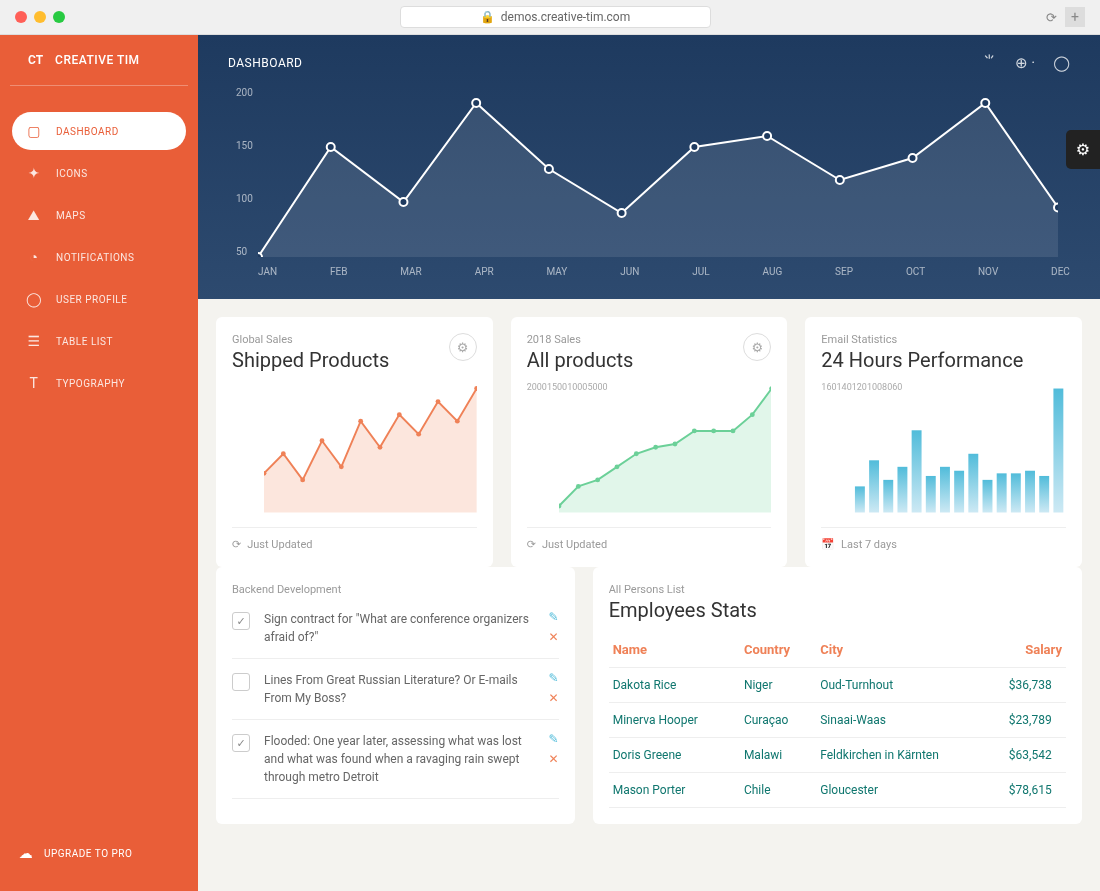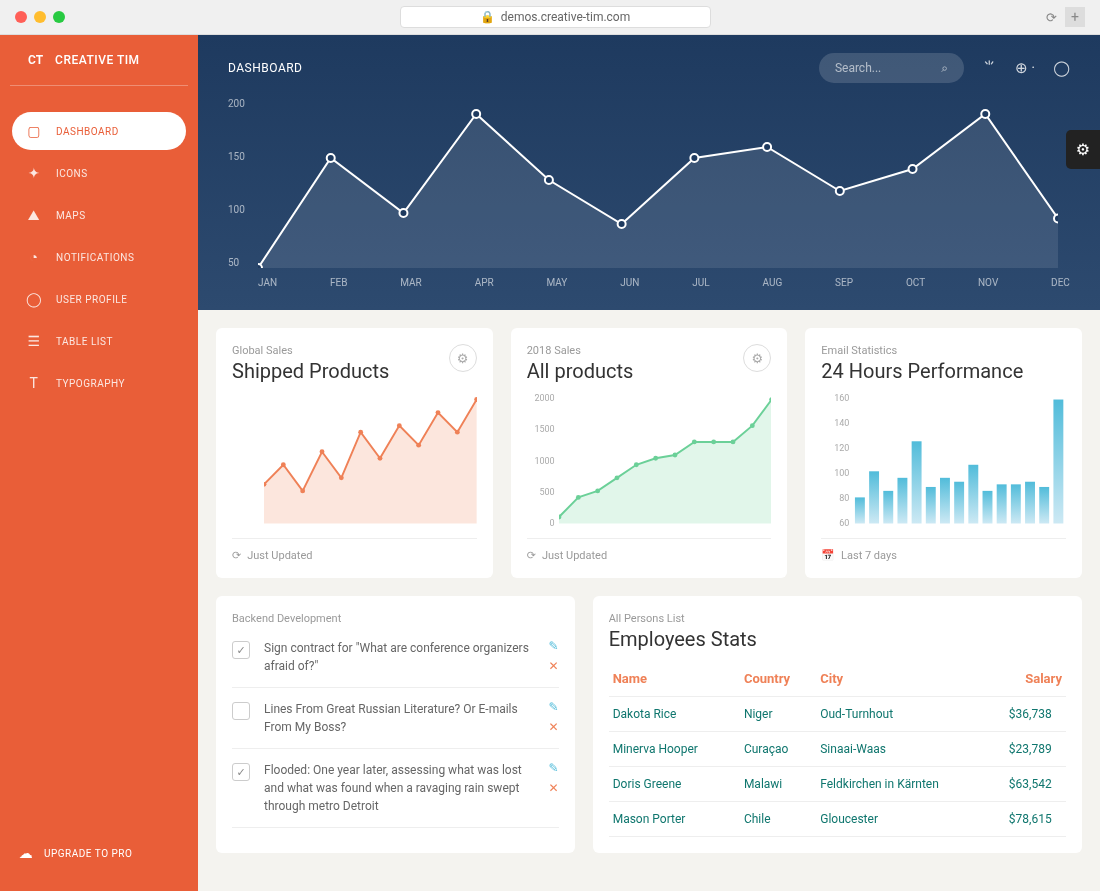--- a/index.html
+++ b/index.html
@@ -23,32 +23,32 @@
 .upgrade{padding:12px 18px;display:flex;align-items:center;gap:10px;font-size:10px;letter-spacing:.5px;cursor:pointer}
 .main{flex:1;display:flex;flex-direction:column;overflow:hidden}
 .hero{background:linear-gradient(180deg,#1e3a5f 0%,#2d4a6f 100%);padding:18px 30px 22px;position:relative}
 .topbar{display:flex;align-items:center;justify-content:space-between;margin-bottom:15px}
 .page-title{font-size:12px;color:#fff;letter-spacing:.5px}
 .topbar-right{display:flex;align-items:center;gap:18px}
 .search-box{background:rgba(255,255,255,.15);border-radius:20px;padding:8px 16px;display:flex;align-items:center;gap:60px;color:rgba(255,255,255,.6);font-size:12px}
 .tb-icon{color:rgba(255,255,255,.8);font-size:15px;cursor:pointer}
 .gear-float{position:absolute;right:0;top:95px;background:#222;color:#fff;padding:10px;border-radius:5px 0 0 5px;font-size:16px}
 .big-chart{height:190px;position:relative}
-.yaxis{position:absolute;left:0;top:0;height:170px;display:flex;flex-direction:column;justify-content:space-between;color:rgba(255,255,255,.6);font-size:10px}
+.yaxis{position:absolute;left:8px;top:0;height:170px;display:flex;flex-direction:column;justify-content:space-between;color:rgba(255,255,255,.6);font-size:10px}
 .xaxis{position:absolute;bottom:0;left:30px;right:0;display:flex;justify-content:space-between;color:rgba(255,255,255,.6);font-size:10px}
 .chart-svg{position:absolute;left:30px;right:0;top:5px;height:165px}
-.content{padding:18px;display:flex;flex-direction:column;gap:18px;overflow:auto}
+.content{padding:18px;display:flex;flex-direction:column;overflow:auto}
 .row{display:flex;gap:18px}
 .card{background:#fff;border-radius:6px;padding:16px;flex:1;display:flex;flex-direction:column}
 .card-over{font-size:11px;color:#9a9a9a;margin-bottom:2px}
 .card-title{font-size:20px;color:#333;font-weight:400;margin-bottom:10px}
 .card-head{display:flex;justify-content:space-between;align-items:flex-start}
 .gear-btn{width:28px;height:28px;border:1px solid #ddd;border-radius:50%;display:flex;align-items:center;justify-content:center;font-size:13px;color:#aaa;cursor:pointer}
 .mini-chart{height:135px;position:relative;margin-bottom:10px}
-.mini-yaxis{position:absolute;left:0;top:0;height:100%;display:flex;flex-direction:column;justify-content:space-between;color:#aaa;font-size:9px;text-align:right;width:28px}
+.mini-yaxis{position:absolute;left:0;top:0;height:100%;display:flex;flex-direction:row;justify-content:space-between;color:#aaa;font-size:9px;text-align:right;width:28px}
 .mini-svg{position:absolute;left:32px;right:0;top:0;bottom:0}
 .card-foot{border-top:1px solid #eee;padding-top:10px;font-size:11px;color:#9a9a9a;display:flex;align-items:center;gap:6px}
 .tasks-list{display:flex;flex-direction:column}
 .task-row{display:flex;align-items:flex-start;gap:14px;padding:12px 0;border-bottom:1px solid #eee}
 .checkbox{width:18px;height:18px;border:1px solid #ccc;border-radius:3px;margin-top:2px;display:flex;align-items:center;justify-content:center;font-size:11px;color:#888}
 .task-text{flex:1;font-size:12px;color:#666;line-height:1.5}
 .task-actions{display:flex;flex-direction:column;gap:6px;align-items:center}
 .act-edit{color:#51bcda;font-size:12px;cursor:pointer}
 .act-del{color:#ef8157;font-size:12px;cursor:pointer}
 .emp-table{width:100%;border-collapse:collapse}
@@ -117,24 +117,20 @@
       <span class="nav-icon">☁</span>
       <span>UPGRADE TO PRO</span>
     </div>
   </aside>
 
   <main class="main">
     <div class="hero">
       <div class="topbar">
         <div class="page-title">DASHBOARD</div>
         <div class="topbar-right">
-          <div class="search-box">
-            <span>Search...</span>
-            <span>⌕</span>
-          </div>
           <span class="tb-icon">⺌</span>
           <span class="tb-icon">⊕ ·</span>
           <span class="tb-icon">◯</span>
         </div>
       </div>
       <div class="gear-float">
         <span>⚙</span>
       </div>
       <div class="big-chart">
         <div class="yaxis" id="big-yaxis">

